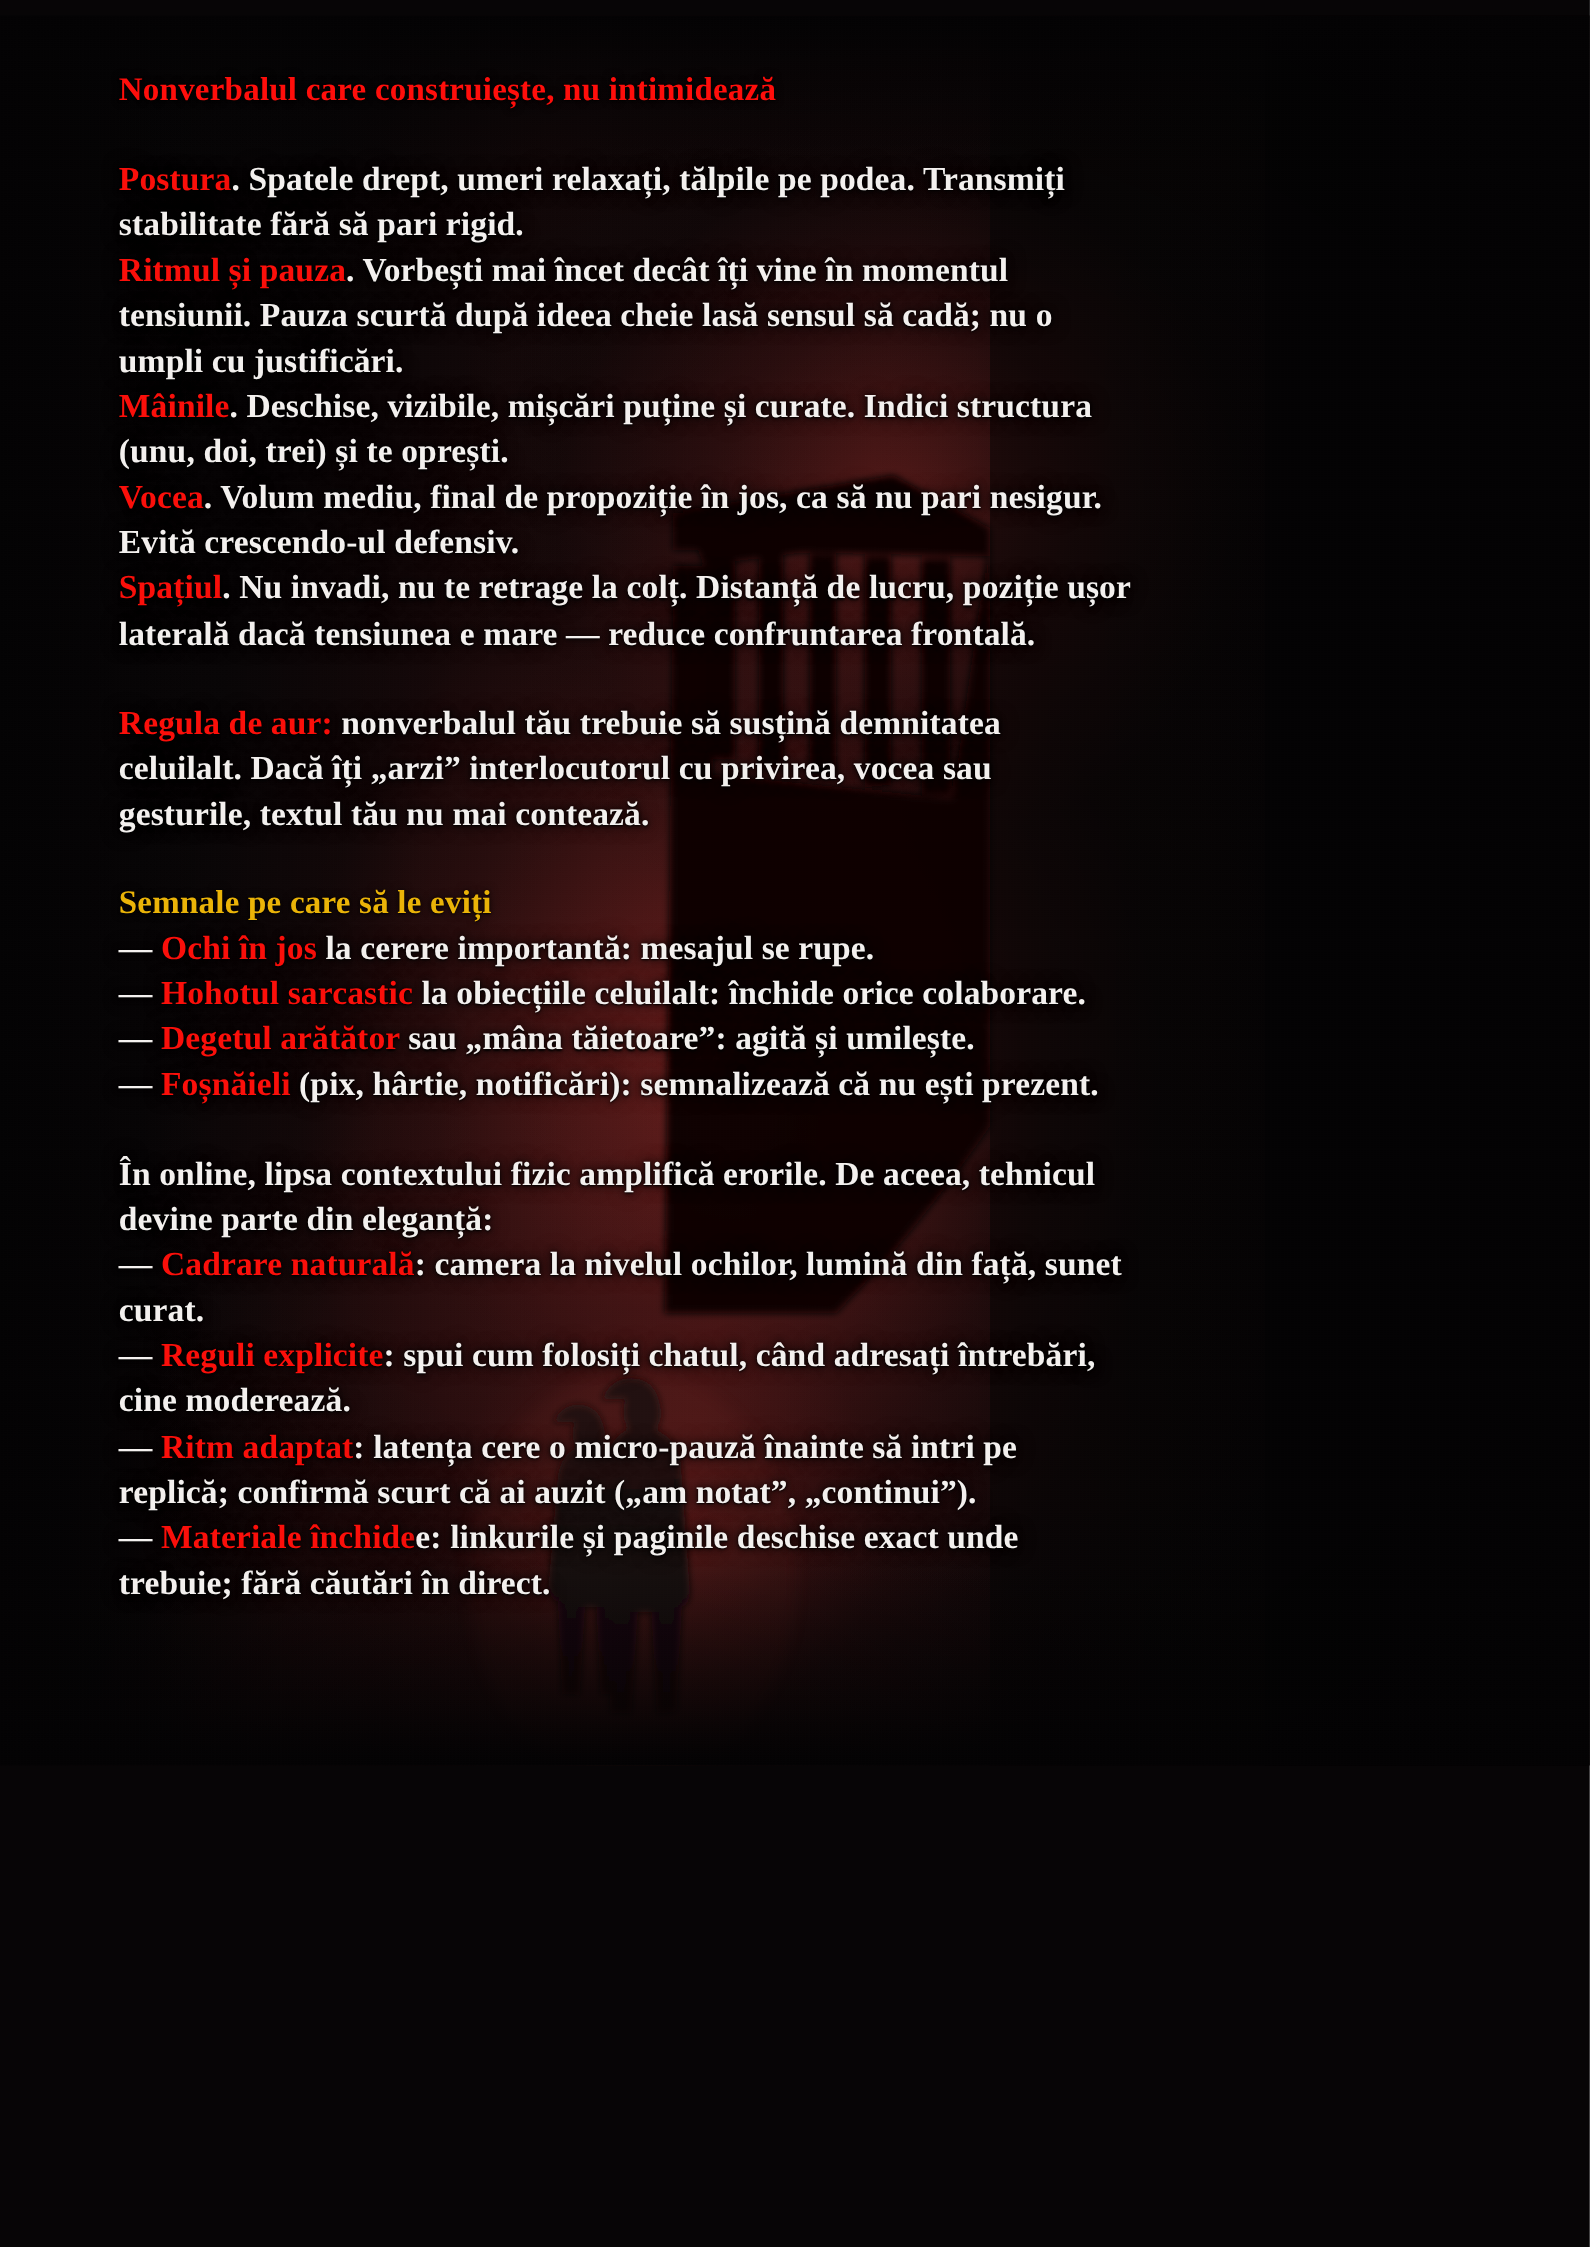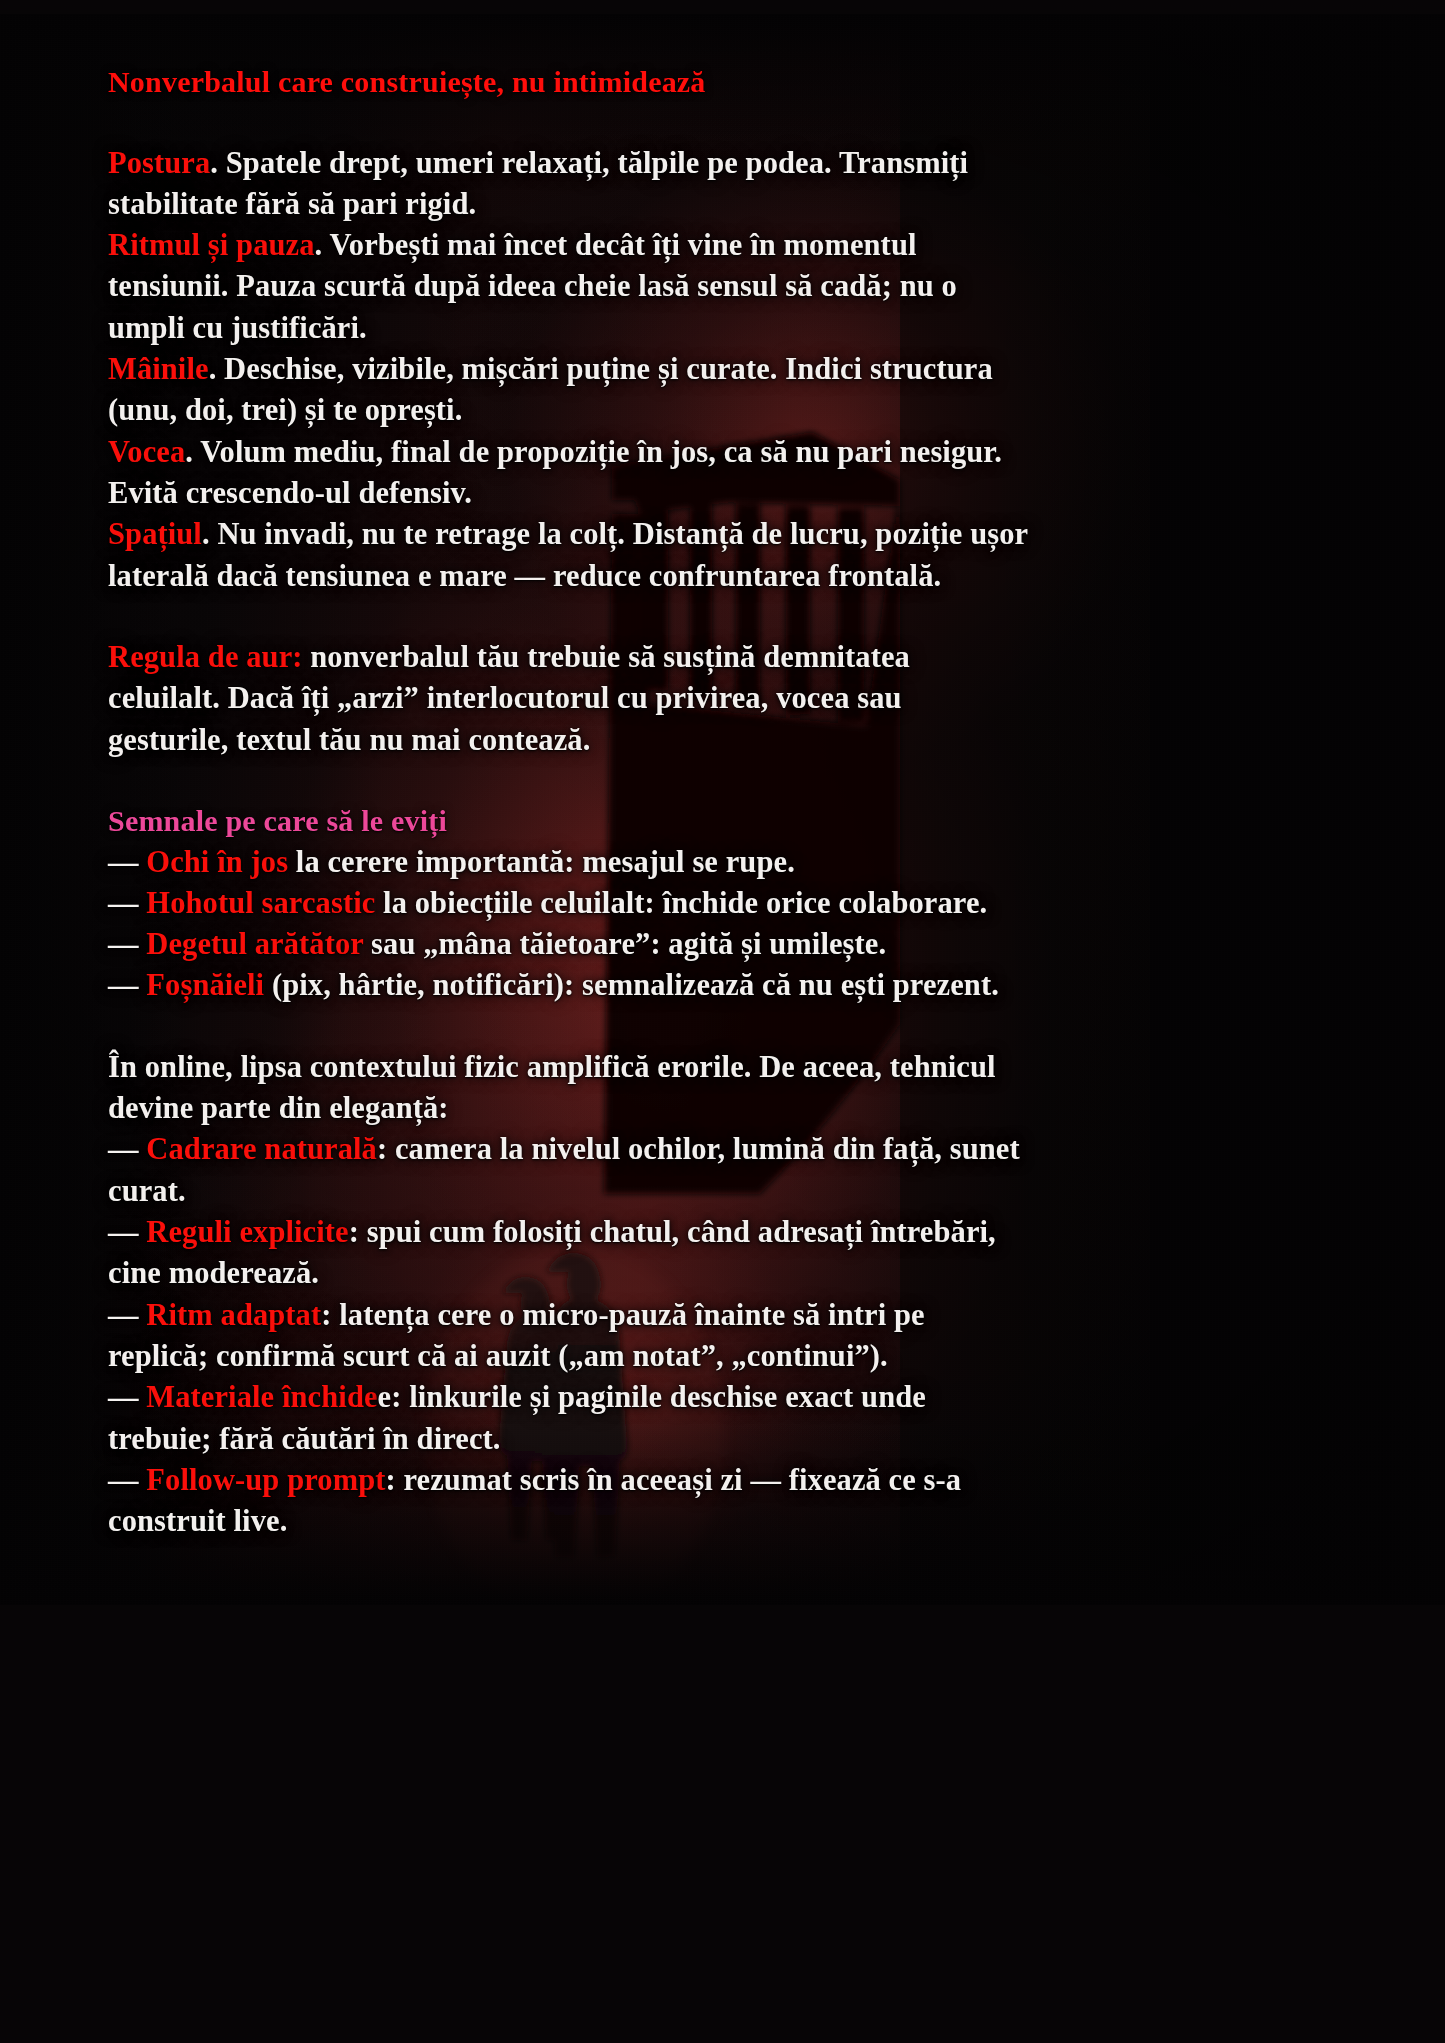--- a/index.html
+++ b/index.html
@@ -122,21 +122,21 @@
     font-size: 30px;
     font-weight: 700;
     line-height: 1.35;
     letter-spacing: .2px;
     text-shadow:
       0 1px 2px rgba(0,0,0,.9),
       0 0 8px rgba(0,0,0,.7);
     margin: 0;
   }
   .h-sub {
-    color: #ec4899;
+    color: #eab308;
     font-size: 30px;
     font-weight: 700;
     line-height: 1.355;
     letter-spacing: .2px;
     text-shadow:
       0 1px 2px rgba(0,0,0,.9),
       0 0 8px rgba(0,0,0,.7);
     margin: 0;
   }
   .lead {
@@ -263,16 +263,15 @@
     <p class="para">În online, lipsa contextului fizic amplifică erorile. De aceea, tehnicul devine parte din eleganță:</p>
 
     <p class="para"><span class="dash">—</span><span class="lead"> </span><span class="lead">Cadrare naturală</span><span>: camera la nivelul ochilor, lumină din față, sunet curat.</span></p>
 
     <p class="para"><span class="dash">—</span><span class="lead"> </span><span class="lead">Reguli explicite</span><span>: spui cum folosiți chatul, când adresați întrebări, cine moderează.</span></p>
 
     <p class="para"><span class="dash">—</span><span class="lead"> </span><span class="lead">Ritm adaptat</span><span>: latența cere o micro-pauză înainte să intri pe replică; confirmă scurt că ai auzit („am notat”, „continui”).</span></p>
 
     <p class="para"><span class="dash">—</span><span class="lead"> </span><span class="lead">Materiale închide</span><span>e: linkurile și paginile deschise exact unde trebuie; fără căutări în direct.</span></p>
 
-    <p class="para"><span class="dash">—</span><span class="lead"> </span><span class="lead">Follow-up prompt</span><span>: rezumat scris în aceeași zi — fixează ce s-a construit live.</span></p>
 
   </div>
 </div>
 
 </body></html>

